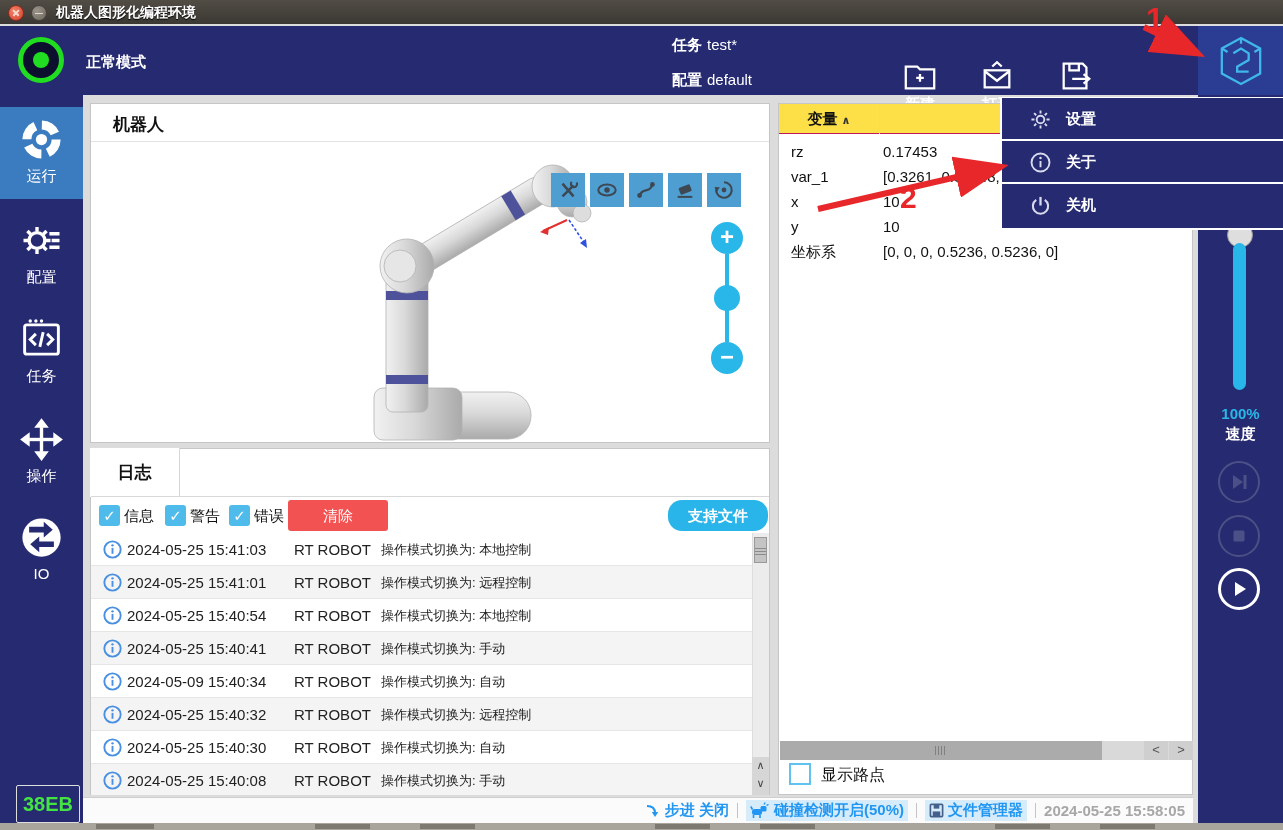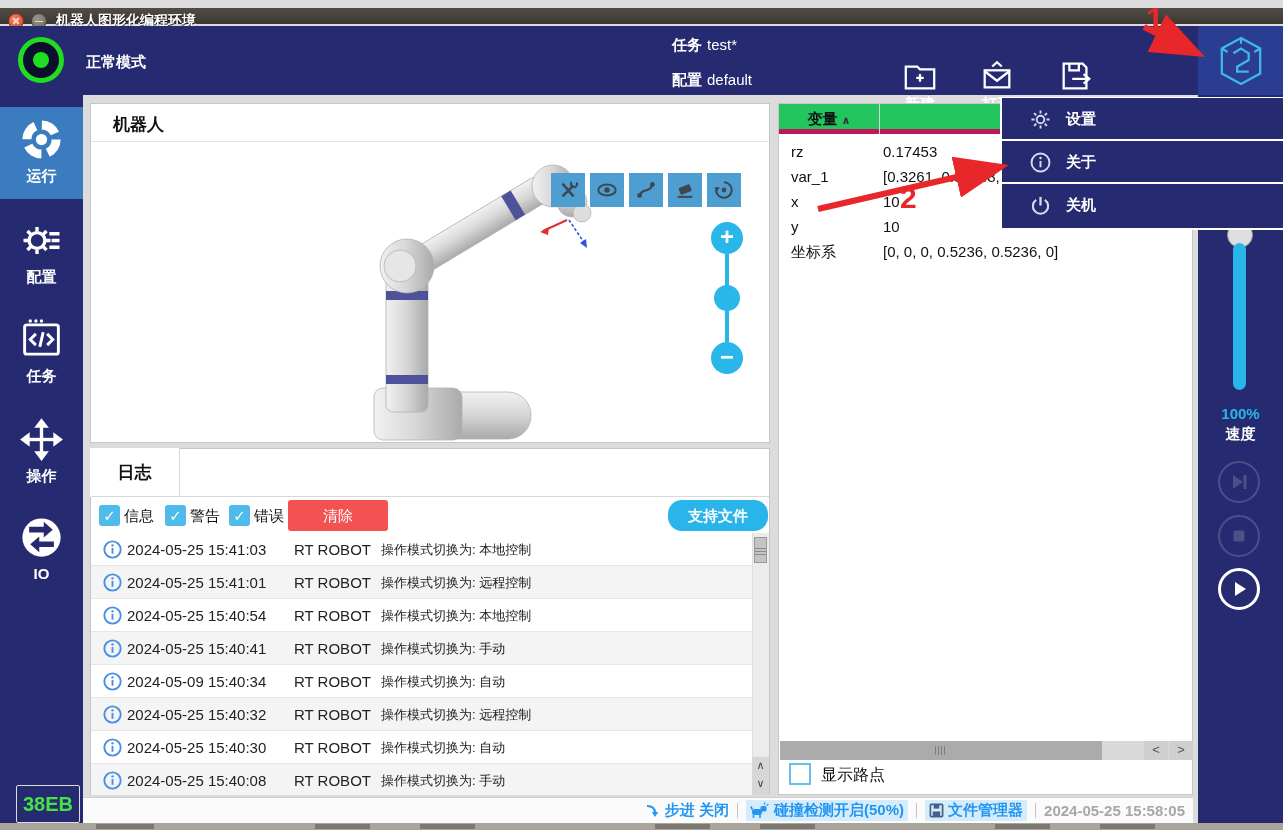--- a/index.html
+++ b/index.html
@@ -1,38 +1,38 @@
 <!DOCTYPE html>
 <html><head>
 <meta charset="utf-8">
 <style>
 html,body{margin:0;padding:0}
 body{font-family:"Liberation Sans","DejaVu Sans",sans-serif;background:#555}
 .app{position:relative;width:1283px;height:830px;overflow:hidden;background:#dcdcdc}
 .abs{position:absolute}
 
-.titlebar{position:absolute;left:0;top:8px;width:1283px;height:16px;background:linear-gradient(#514d45,#3b3833);box-sizing:border-box}
+.titlebar{position:absolute;left:0;top:0;width:1283px;height:24px;background:linear-gradient(#514d45,#3b3833);box-sizing:border-box}
 .tbbtn{position:absolute;top:5px;width:16px;height:16px;border-radius:50%;box-sizing:border-box}
 .tbclose{left:8px;background:radial-gradient(circle at 35% 35%,#f08266,#d6402e);border:1px solid #8e2a1c}
 .tbclose::before,.tbclose::after{content:"";position:absolute;left:3px;top:6.4px;width:8px;height:1.6px;background:#f7d9ce}
 .tbclose::before{transform:rotate(45deg)}.tbclose::after{transform:rotate(-45deg)}
 .tbmin{left:31px;background:radial-gradient(circle at 35% 35%,#9a948a,#6b665d);border:1px solid #46423b}
 .tbmin::after{content:"";position:absolute;left:3px;top:6.6px;width:8px;height:1.6px;background:#ddd8d0}
 .tbtitle{position:absolute;left:56px;top:4px;font-size:14px;font-weight:bold;color:#fff;text-shadow:0 1px 1px #000}
 
 .topbar{position:absolute;left:0;top:26px;width:1283px;height:69px;background:#262a70}
 .toplab{position:absolute;color:#fff;font-size:15px}
 .actbtn{position:absolute;width:58px;height:60px;top:31px;text-align:center;cursor:pointer}
 .actbtn .lbl{display:block;margin-top:38px;color:#fff;font-size:15px;font-weight:bold}
 .actbtn svg{position:absolute;left:11px;top:2px}
 .logoblock{position:absolute;left:1198px;top:26px;width:85px;height:69px;background:#2a3d92}
 
 .sidebar{position:absolute;left:0;top:95px;width:83px;height:728px;background:#262a70}
 .sbitem{position:absolute;left:0;width:83px;height:92px;text-align:center;cursor:pointer}
-.sbitem .lbl{display:block;margin-top:60px;color:#fff;font-size:15px;font-weight:bold}
+.sbitem .lbl{display:block;margin-top:60px;color:#fff;font-size:15px;font-weight:normal}
 .sbitem svg{position:absolute;left:19px;top:10px}
 .sbactive{background:#3b7cc0}
 .robotid{position:absolute;left:16px;top:690px;width:62px;height:36px;border:1px solid #dedede;border-radius:2px;color:#43e343;font-size:20px;font-weight:bold;text-align:center;line-height:36px;background:transparent}
 
 .panel{position:absolute;background:#fff;border:1px solid #c6c6c6;box-sizing:border-box}
 .ph{position:absolute;left:0;top:0;right:0;height:38px;border-bottom:1px solid #e2e2e2;box-sizing:border-box}
 .ph .t{position:absolute;left:22px;top:9px;font-size:17px;font-weight:bold;color:#111}
 
 .t3btn{position:absolute;width:34px;height:34px;background:#4f9ed2;cursor:pointer}
 .t3btn svg{position:absolute;left:6px;top:6px}
@@ -353,21 +353,21 @@
   </div>
 
   <div class="abs" style="left:752px;top:533px;width:17px;height:262px;background:#ececec;border-left:1px solid #ddd;box-sizing:border-box"></div>
   <div class="abs" style="left:754px;top:537px;width:13px;height:26px;background:#c4c4c4;border:1px solid #999;box-sizing:border-box;background-image:repeating-linear-gradient(#c4c4c4 0 2px,#8b8b8b 2px 3px);background-position:0 8px;background-size:100% 10px;background-repeat:no-repeat"></div>
   <div class="abs" style="left:752px;top:757px;width:17px;height:38px;background:#d6d6d6">
     <div class="sarr" style="left:0;top:2px;width:17px">∧</div>
     <div class="sarr" style="left:0;top:20px;width:17px">∨</div>
   </div>
 
   <div class="panel" style="left:778px;top:103px;width:415px;height:692px">
-    <div class="abs" style="left:0;top:0;width:100%;height:30px;background:#22c55e;border-bottom:5px solid #be185d;box-sizing:border-box">
+    <div class="abs" style="left:0;top:0;width:100%;height:30px;background:#fde047;border-bottom:1px solid #be185d;box-sizing:border-box">
       <div class="abs" style="left:0;top:0;width:101px;height:30px;border-right:1px solid #d5d5d5;box-sizing:border-box;text-align:center;line-height:30px;font-size:15px;font-weight:bold;color:#111;cursor:pointer">
         <span>变量</span>
         <span style="font-size:11px;color:#333">∧</span>
       </div>
     </div>
     <div class="vrow" style="top:36px">
       <span class="vn">rz</span>
       <span class="vv">0.17453</span>
     </div>
     <div class="vrow" style="top:61px">

